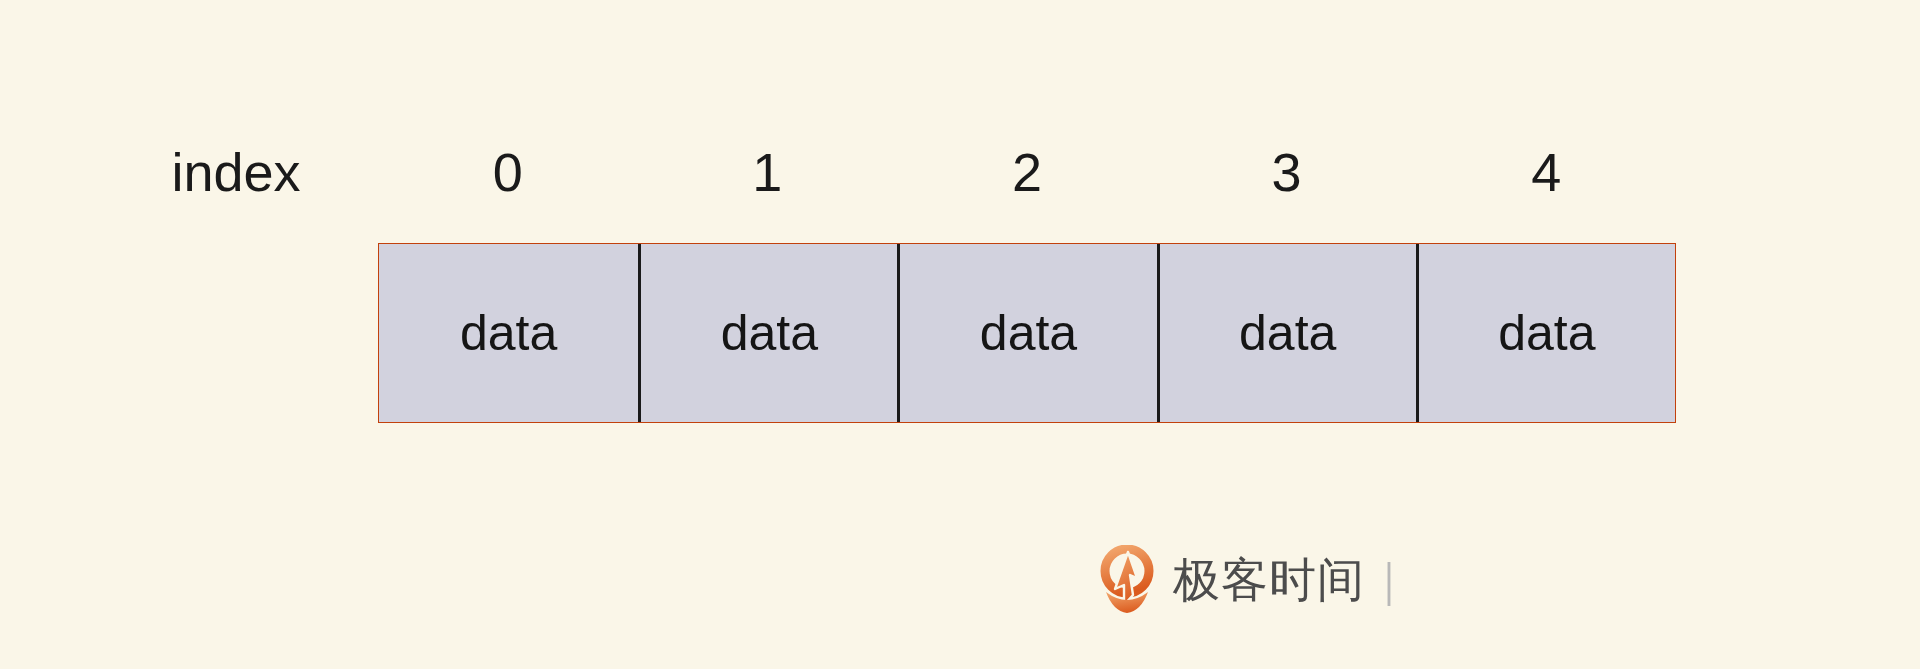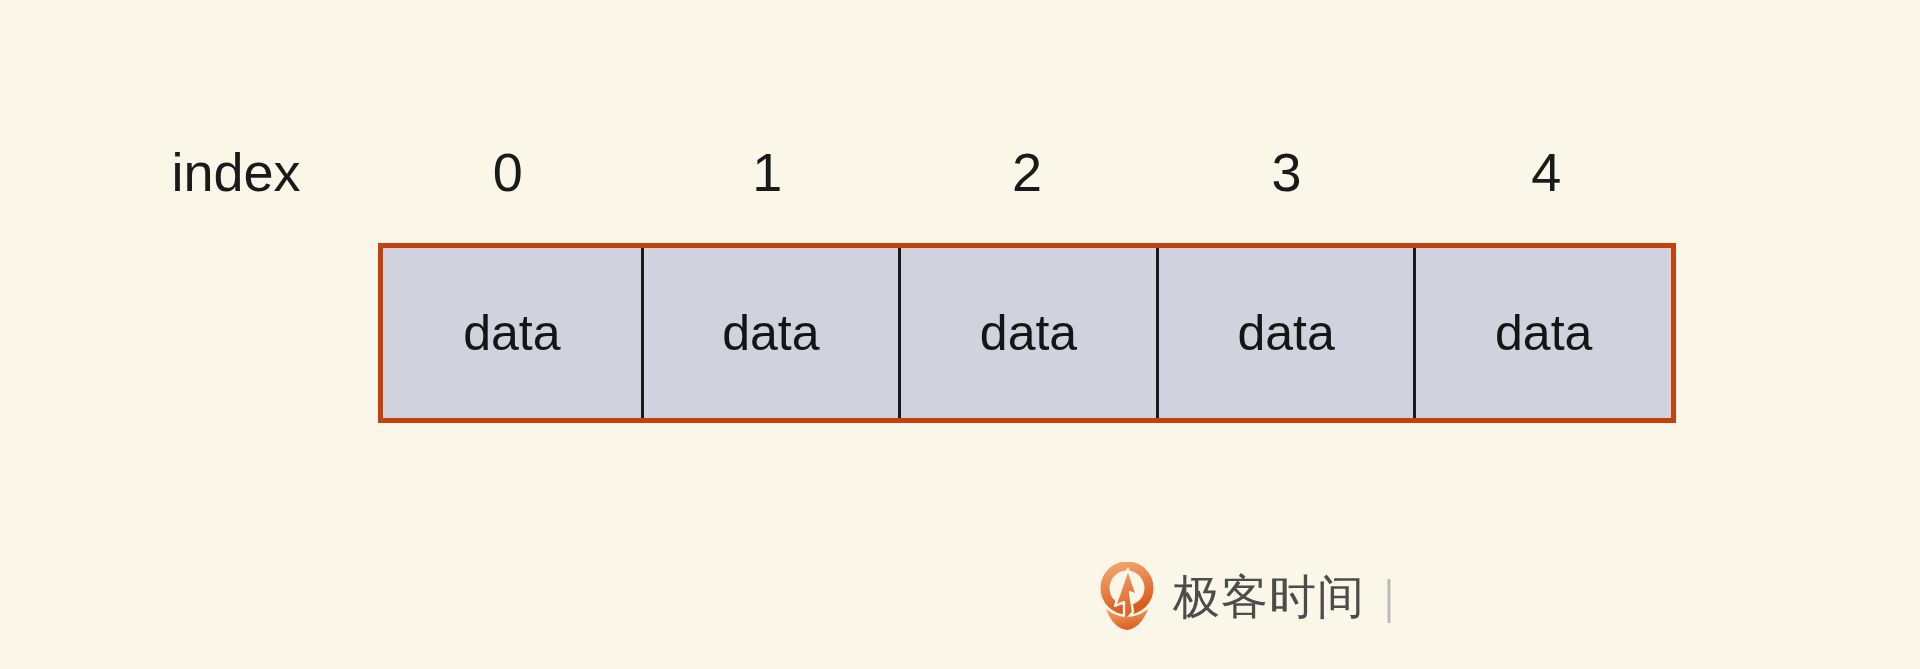--- a/index.html
+++ b/index.html
@@ -44,21 +44,21 @@
   }
 
   
   .array-row {
     position: absolute;
     left: 378px;
     top: 243px;
     width: 1298px;
     height: 180px;
     box-sizing: border-box;
-    border: 5px solid #c2410c;
+    border: 1px solid #c2410c;
     display: grid;
     grid-template-columns: repeat(5, 1fr);
     background: #D2D2DE;
   }
   .array-row .cell {
     display: flex;
     align-items: center;
     justify-content: center;
     background: #D2D2DE;
     border-left: 3px solid #1A1A1A;
@@ -66,21 +66,21 @@
   .array-row .cell:first-child { border-left: none; }
   .cell .cell-value {
     font-size: 50px;
     color: #151515;
   }
 
   
   .watermark {
     position: absolute;
     left: 1094px;
-    top: 562px;
+    top: 545px;
     height: 70px;
     display: flex;
     align-items: center;
     white-space: nowrap;
     text-align: right;
   }
   .watermark svg { display: block; }
   .wm-brand {
     margin-left: 13px;
     font-size: 47px;

